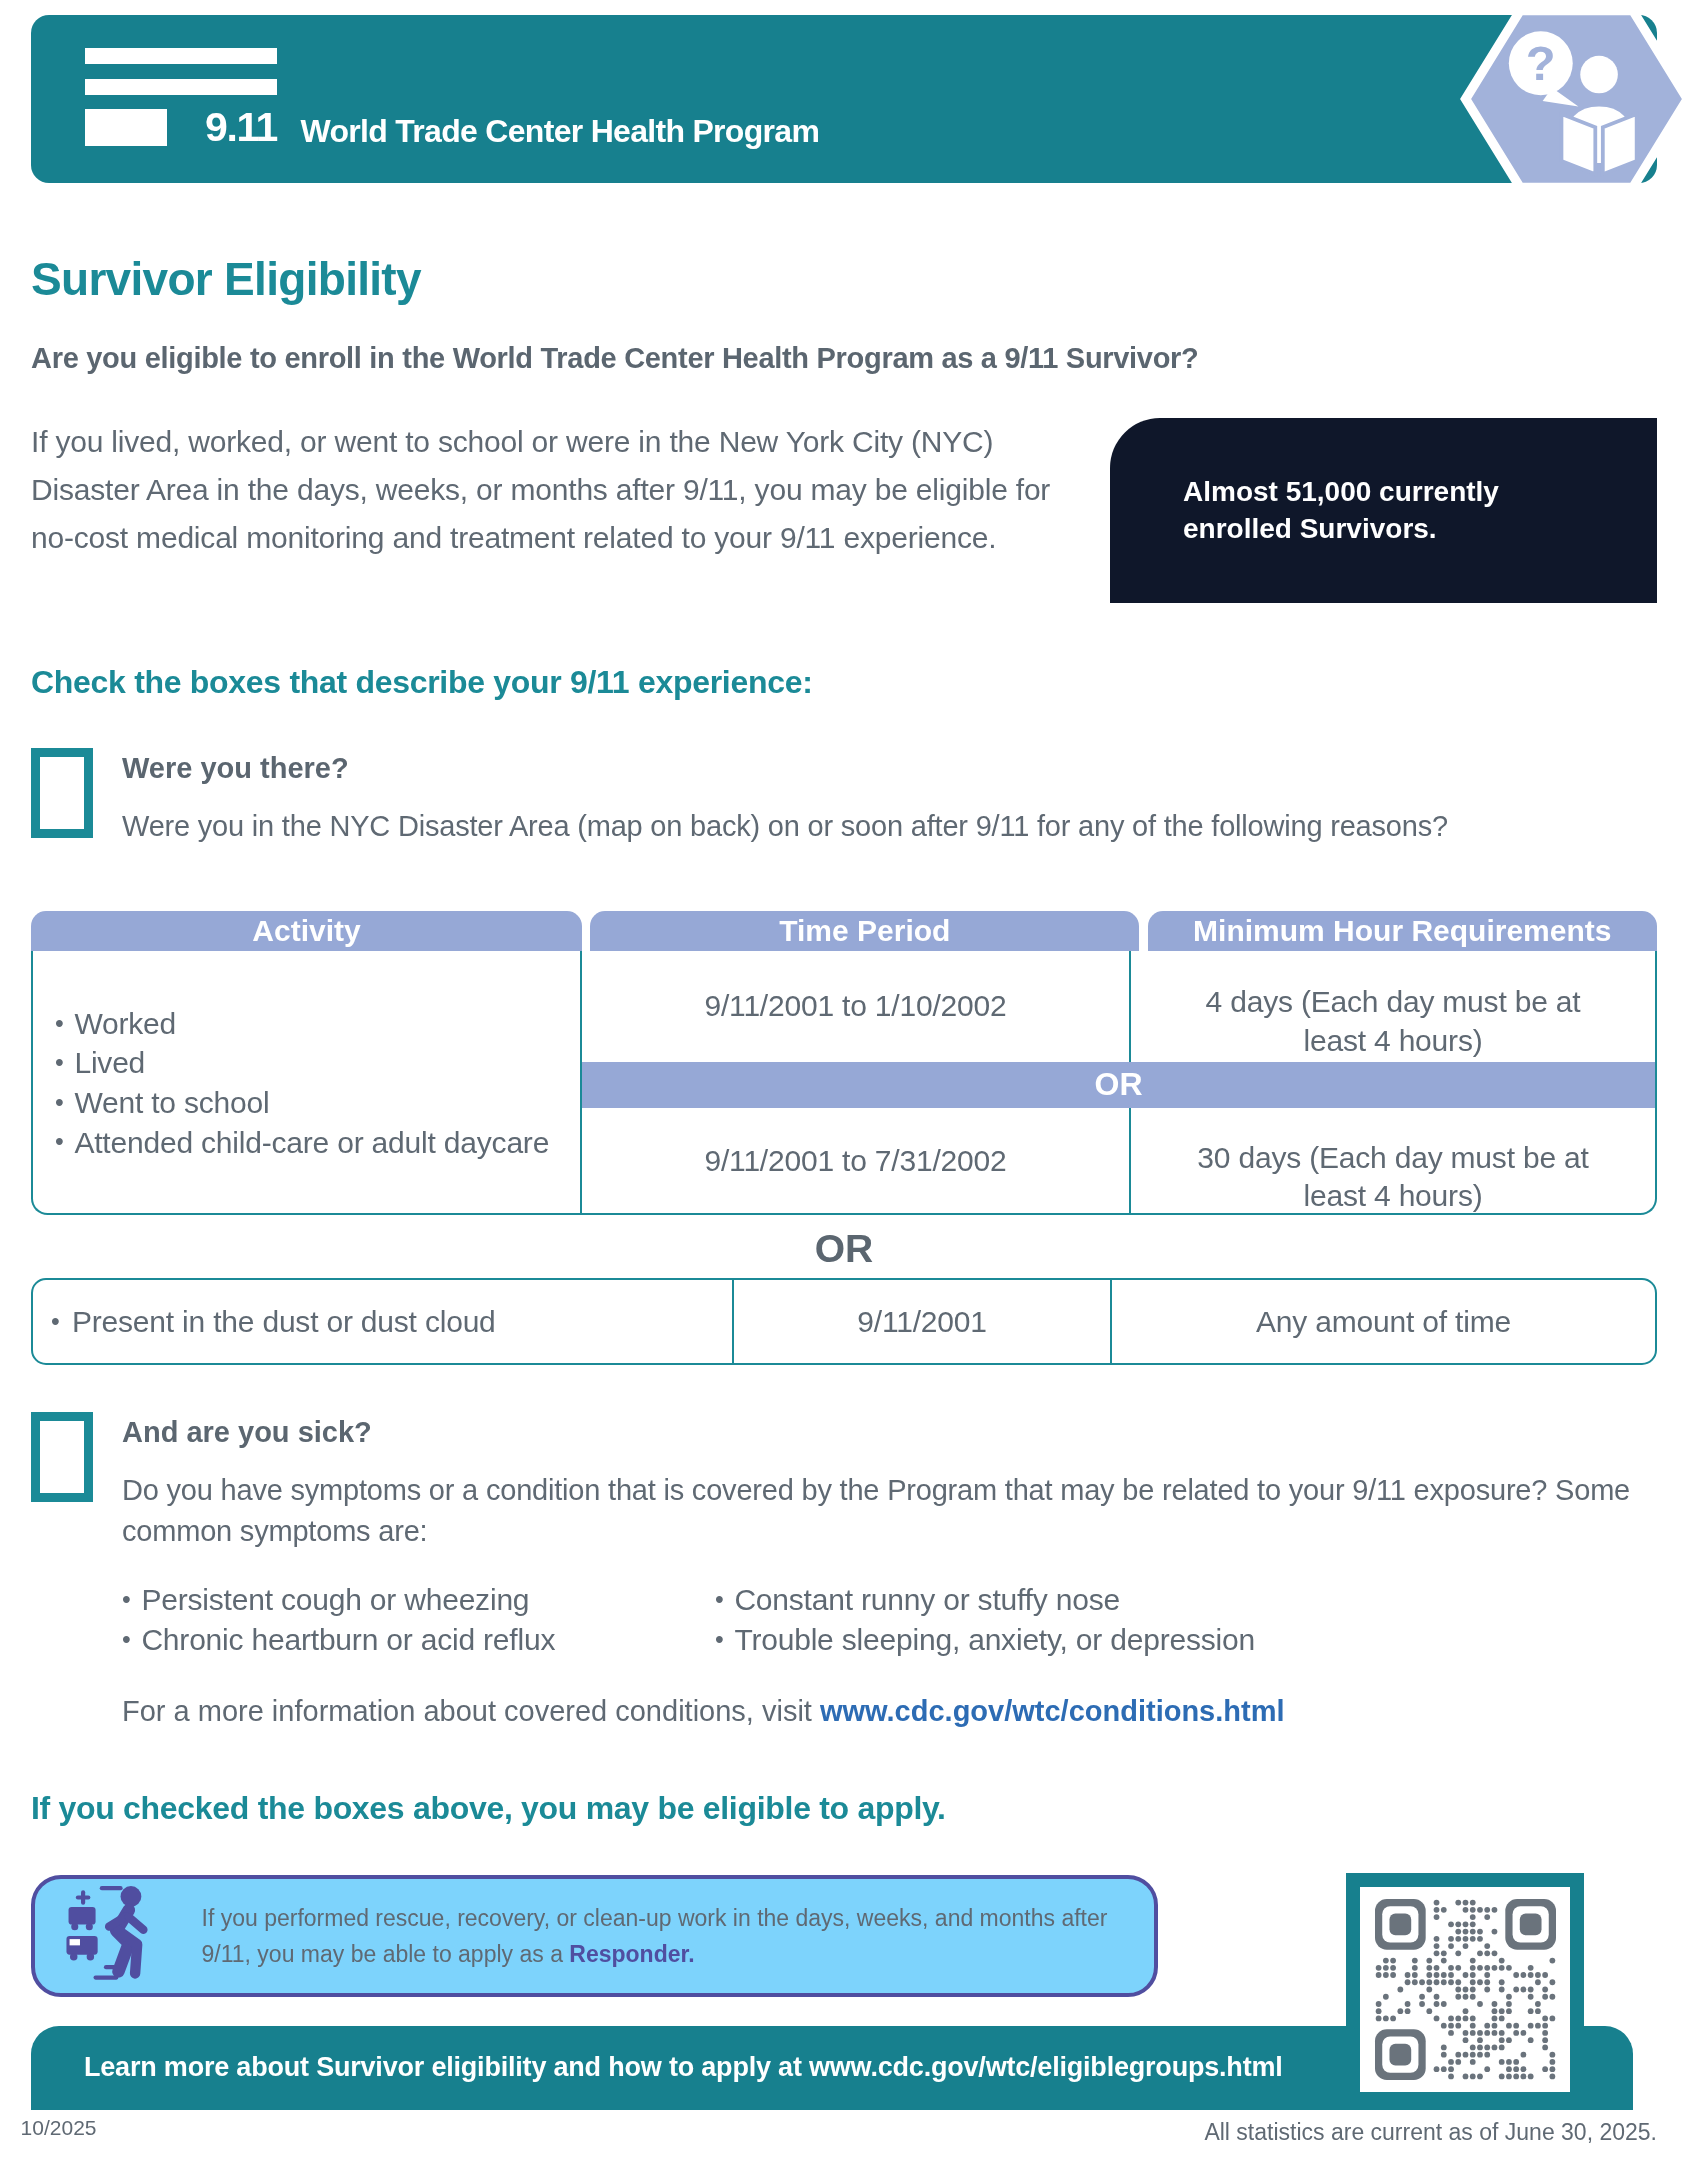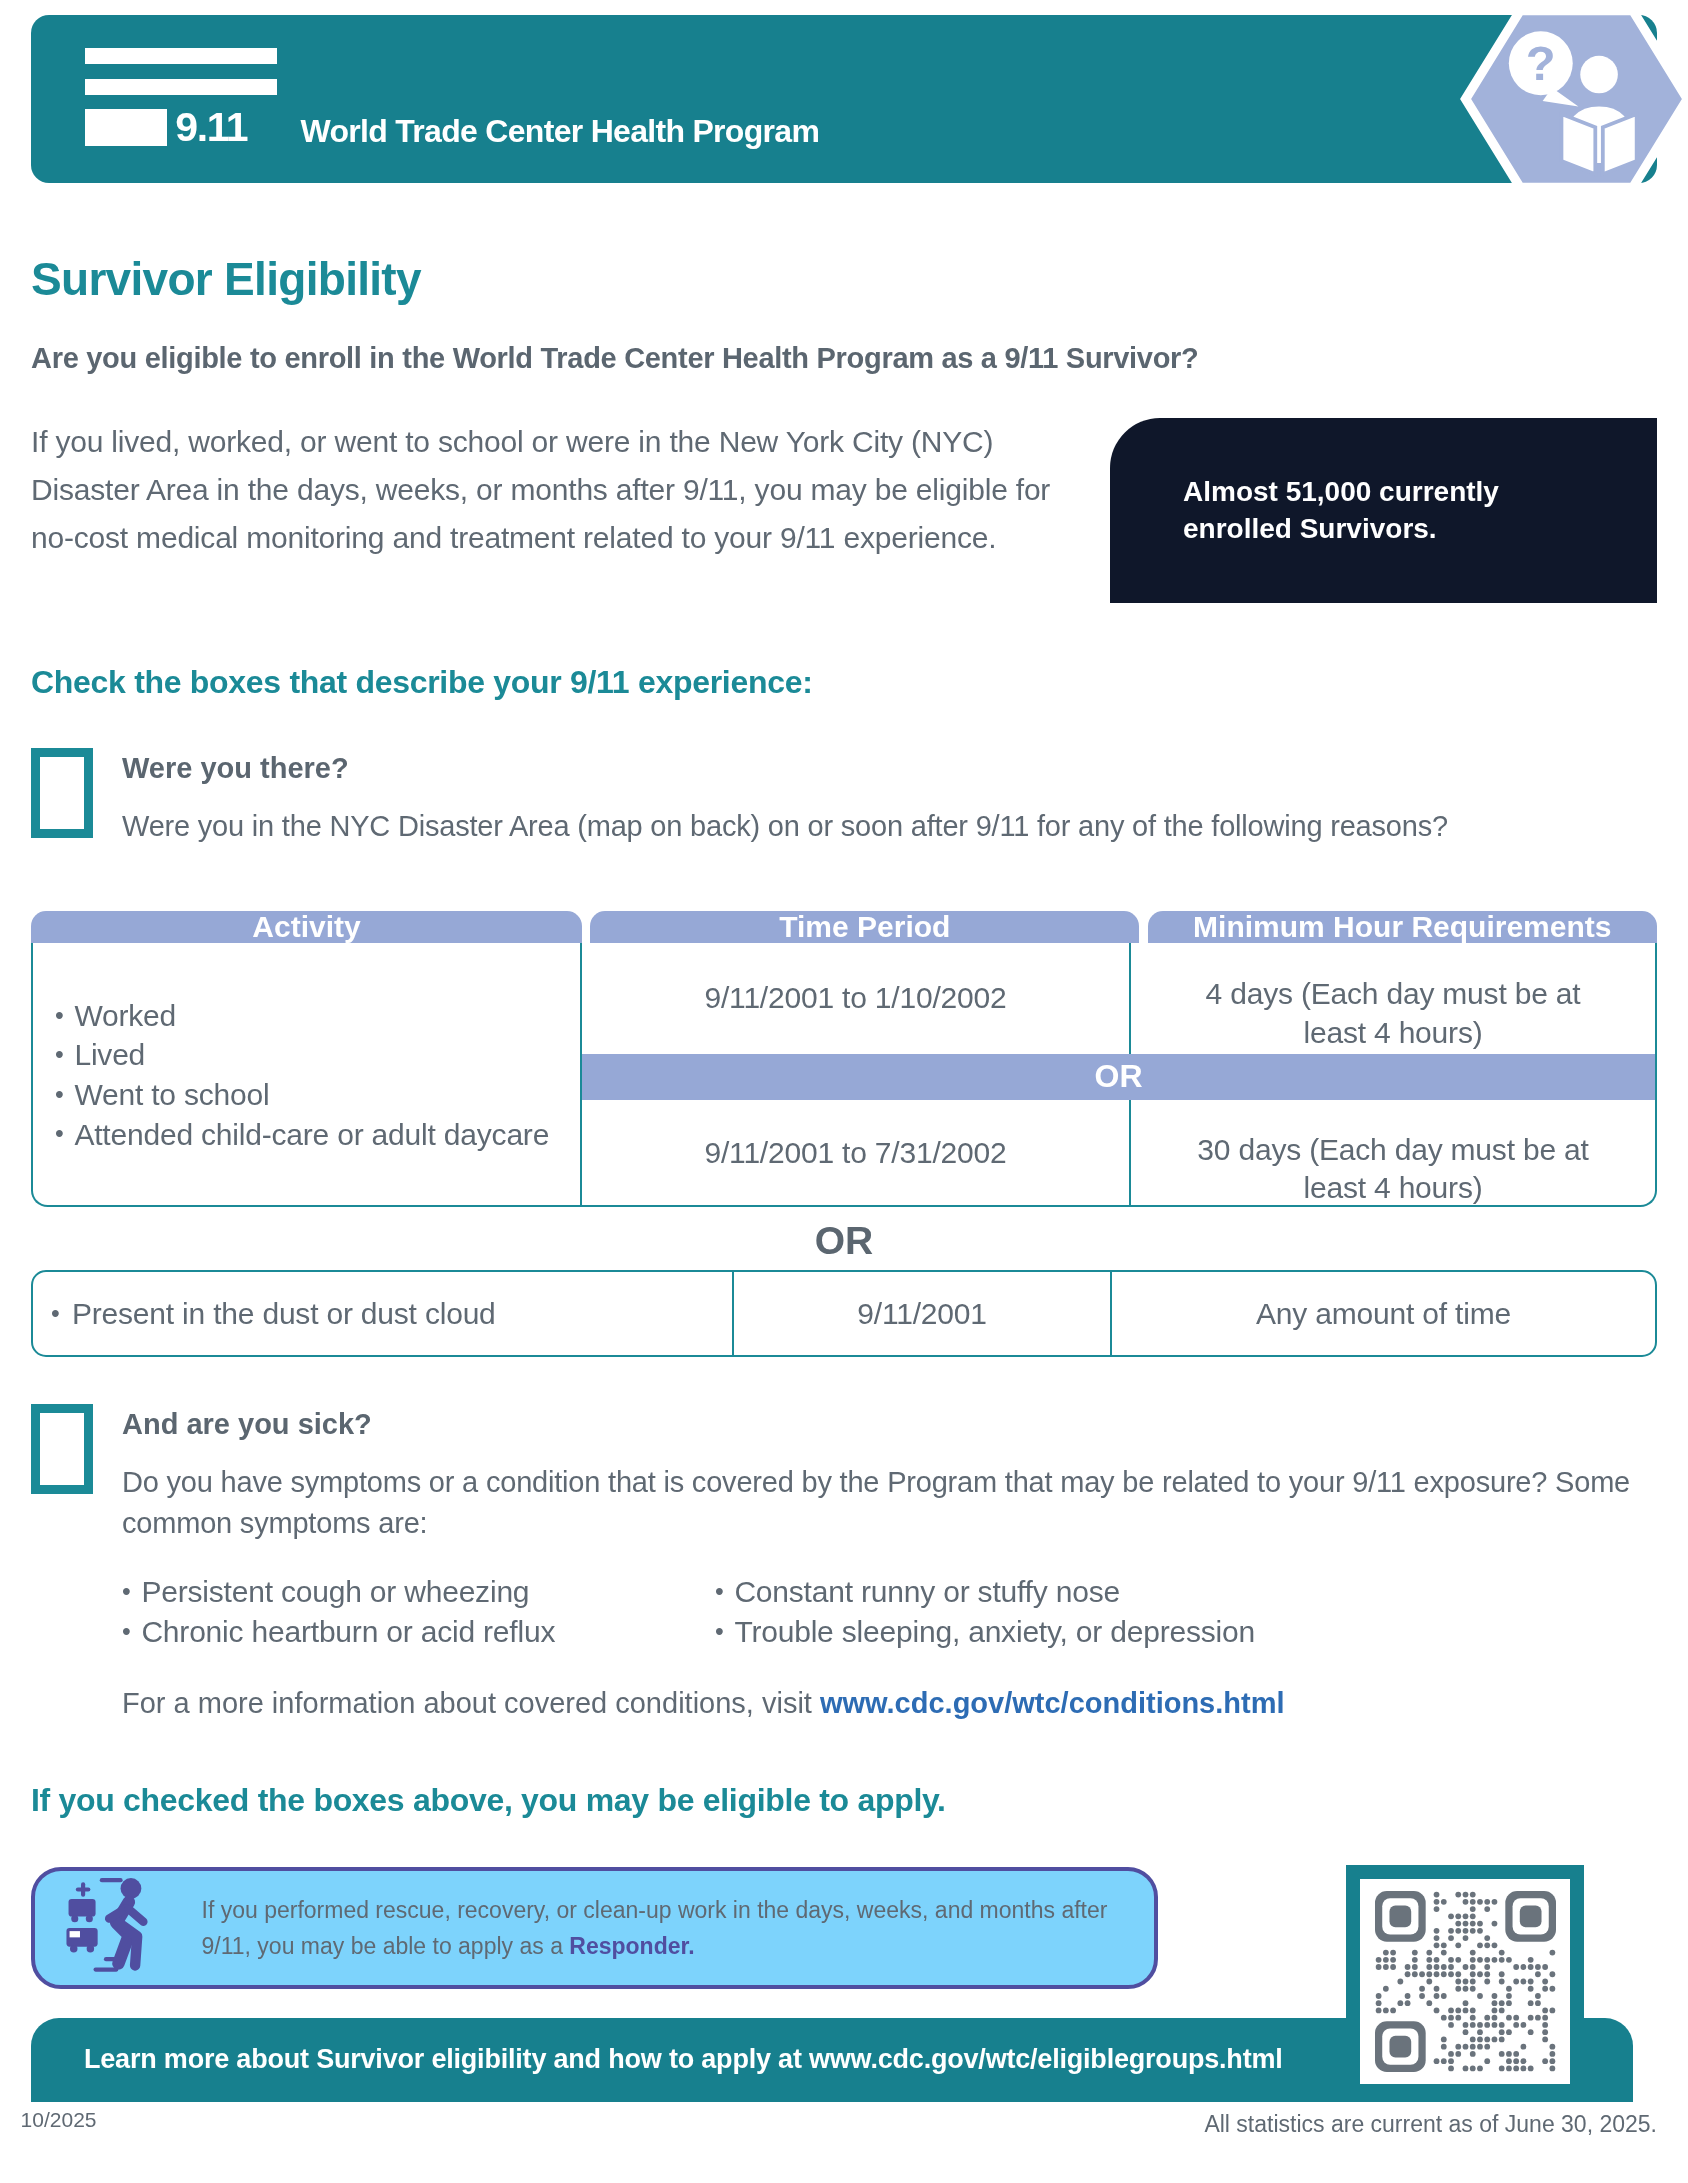--- a/index.html
+++ b/index.html
@@ -9,21 +9,21 @@
   }
   .content{padding:0 31px;}
 
   
   .header-bar{
     position:relative;margin:15px 31px 0;height:168px;background:#17808e;border-radius:18px;
   }
   .logo{position:absolute;left:54px;top:33px;display:flex;align-items:flex-end;}
   .flag{display:flex;flex-direction:column;width:192px;}
   .stripe{height:16px;background:#ffffff;margin-bottom:14.5px;}
-  .flag-row3{display:flex;align-items:center;height:37px;}
+  .flag-row3{display:flex;align-items:center;height:37px;justify-content:space-between;}
   .flag-block{width:82px;height:37px;background:#ffffff;margin-right:8.3px;}
   .brand-num{font-size:41px;font-weight:bold;color:#ffffff;letter-spacing:-1.4px;line-height:37px;}
   .brand-name{font-size:32px;font-weight:bold;color:#ffffff;letter-spacing:-0.7px;margin-left:23.5px;line-height:35px;position:relative;top:2.8px;}
   .hex-wrap{position:absolute;right:-40px;top:-9.7px;width:241px;height:188px;}
 
   
   .page-title{margin-top:69px;font-size:46px;font-weight:bold;color:#1b8a97;letter-spacing:-0.7px;}
   .subtitle{margin-top:36px;font-size:29px;font-weight:bold;color:#5b6670;letter-spacing:-0.3px;}
   .intro-row{margin-top:43px;display:flex;align-items:flex-start;}
   .intro-par{width:1068px;font-size:30px;line-height:1.6;color:#5f6973;letter-spacing:-0.2px;}
@@ -38,21 +38,21 @@
   .check-item{margin-top:47px;display:flex;align-items:flex-start;}
   .checkbox{width:44px;height:72px;border:9.7px solid #1b8a97;background:#fff;flex:none;}
   .check-body{margin-left:29px;padding-top:4.1px;}
   .check-label{font-size:29px;font-weight:bold;color:#5b6670;}
   .check-desc{margin-top:21px;font-size:29px;color:#5f6973;line-height:1.4;max-width:1541px;letter-spacing:-0.2px;}
 
   
   .wtc-table{margin-top:64px;}
   .thead{display:flex;gap:8.3px;}
   .th{
-    height:32px;background:#96a8d6;border-radius:15px 15px 0 0;
+    height:40px;background:#96a8d6;border-radius:15px 15px 0 0;
     display:flex;align-items:center;justify-content:center;
     font-size:30px;font-weight:bold;color:#ffffff;
   }
   .th1{flex:none;width:551px;}
   .th2{flex:none;width:549px;}
   .th3{flex:1;}
   .tbody{
     display:grid;grid-template-columns:547px 1fr;height:264px;box-sizing:border-box;
     border:2.8px solid #1b8a97;border-top:none;border-radius:0 0 16.6px 16.6px;
   }

